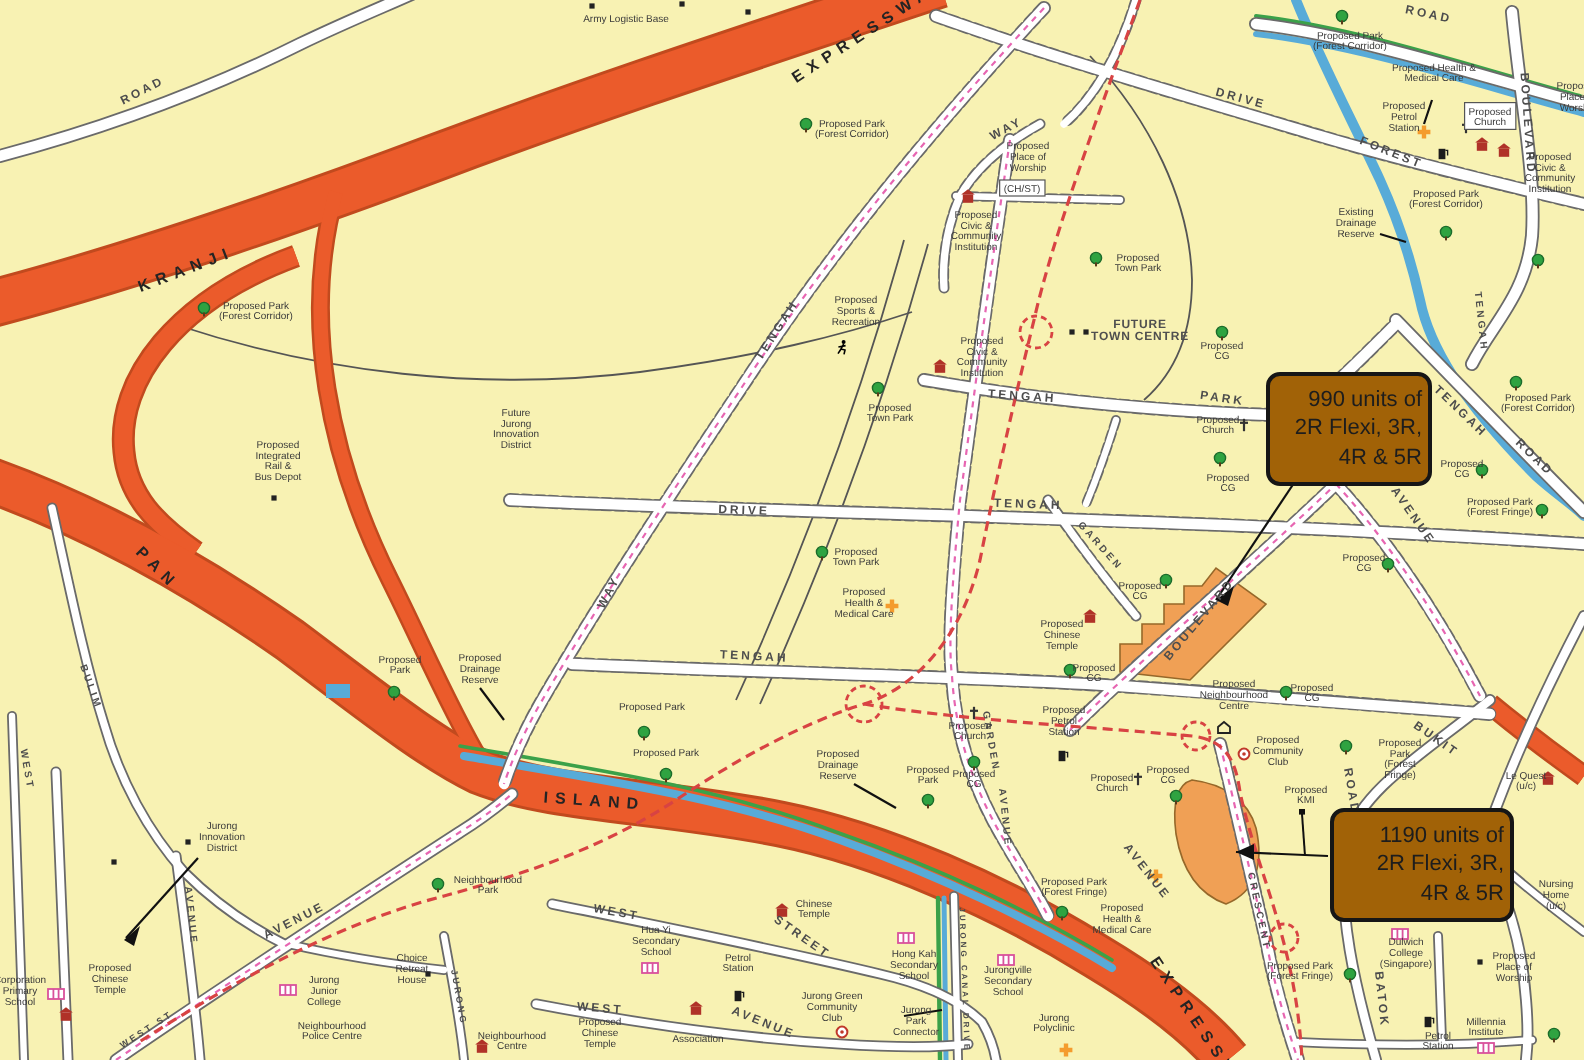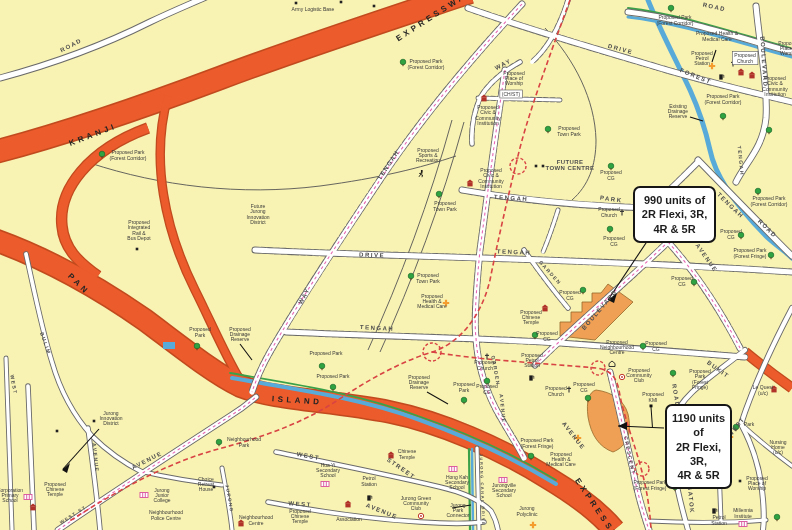--- a/index.html
+++ b/index.html
@@ -18,25 +18,25 @@
   .green{stroke:#3BA149;fill:none;stroke-linecap:round;}
   .mrt{stroke:#D84343;stroke-width:1.6;stroke-dasharray:5,3;fill:none;}
   .pink{stroke:#E766B2;stroke-width:1.1;stroke-dasharray:3,3;fill:none;}
   .stn{fill:none;}
   .xc{stroke:#C14A1E;fill:none;}
   .xf{stroke:#EB5B2B;fill:none;}
   .bnd{stroke:#555;stroke-width:.9;fill:none;}
   .ldr{stroke:#111;stroke-width:1.1;fill:none;}
   .site{fill:#F0A055;stroke:#96682A;stroke-width:.8;}
   #roadsrc{display:none;}
-  .callout{position:absolute;background:#ffffff;border:2px solid #161616;border-radius:7px;
-           font-weight:bold;font-size:11px;line-height:1.3;text-align:center;
+  .callout{position:absolute;background:#a16207;border:2px solid #161616;border-radius:7px;
+           font-weight:normal;font-size:11px;line-height:1.3;text-align:right;
            padding:5px 3px;color:#1d1d1d;box-sizing:border-box;}
   #co1{left:633px;top:186px;width:83px;}
-  #co2{left:665px;top:404px;width:67px;}
+  #co2{left:665px;top:404px;width:92px;}
 </style>
 </head>
 <body>
 
 <div class="stage">
 <svg id="mapsvg" width="792" height="530" viewBox="0 0 792 530">
   <defs>
     <g id="sym-tree">
           <circle r="2.8" fill="#2FA341" stroke="#1C6B2B" stroke-width=".7"></circle>
           <rect x="-.5" y="2.2" width="1" height="2" fill="#5b3a1a"></rect>

